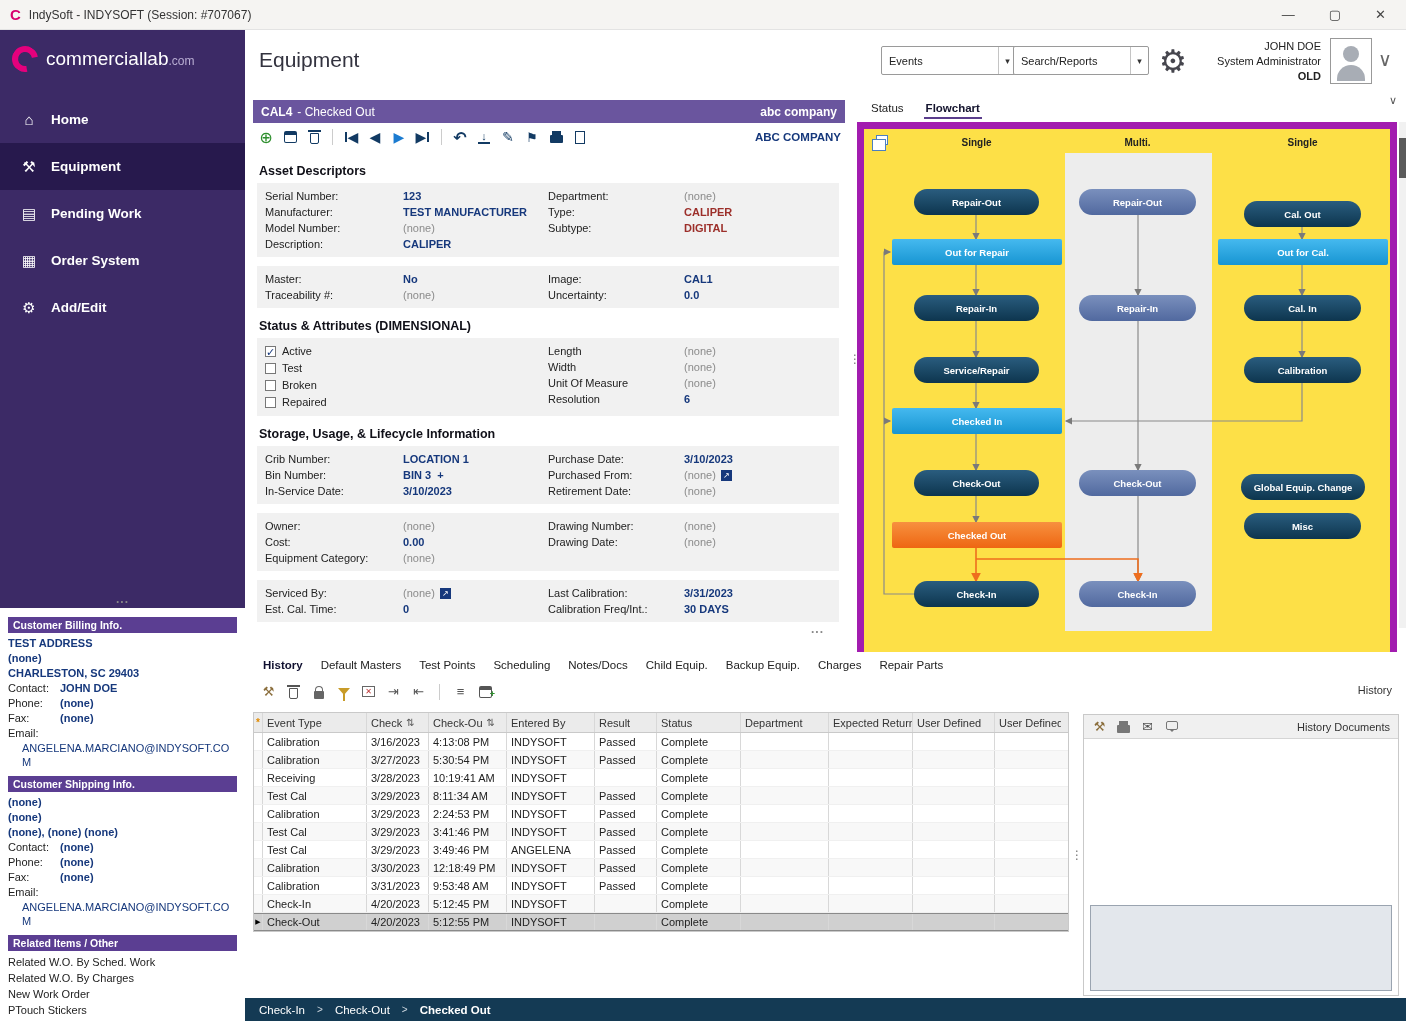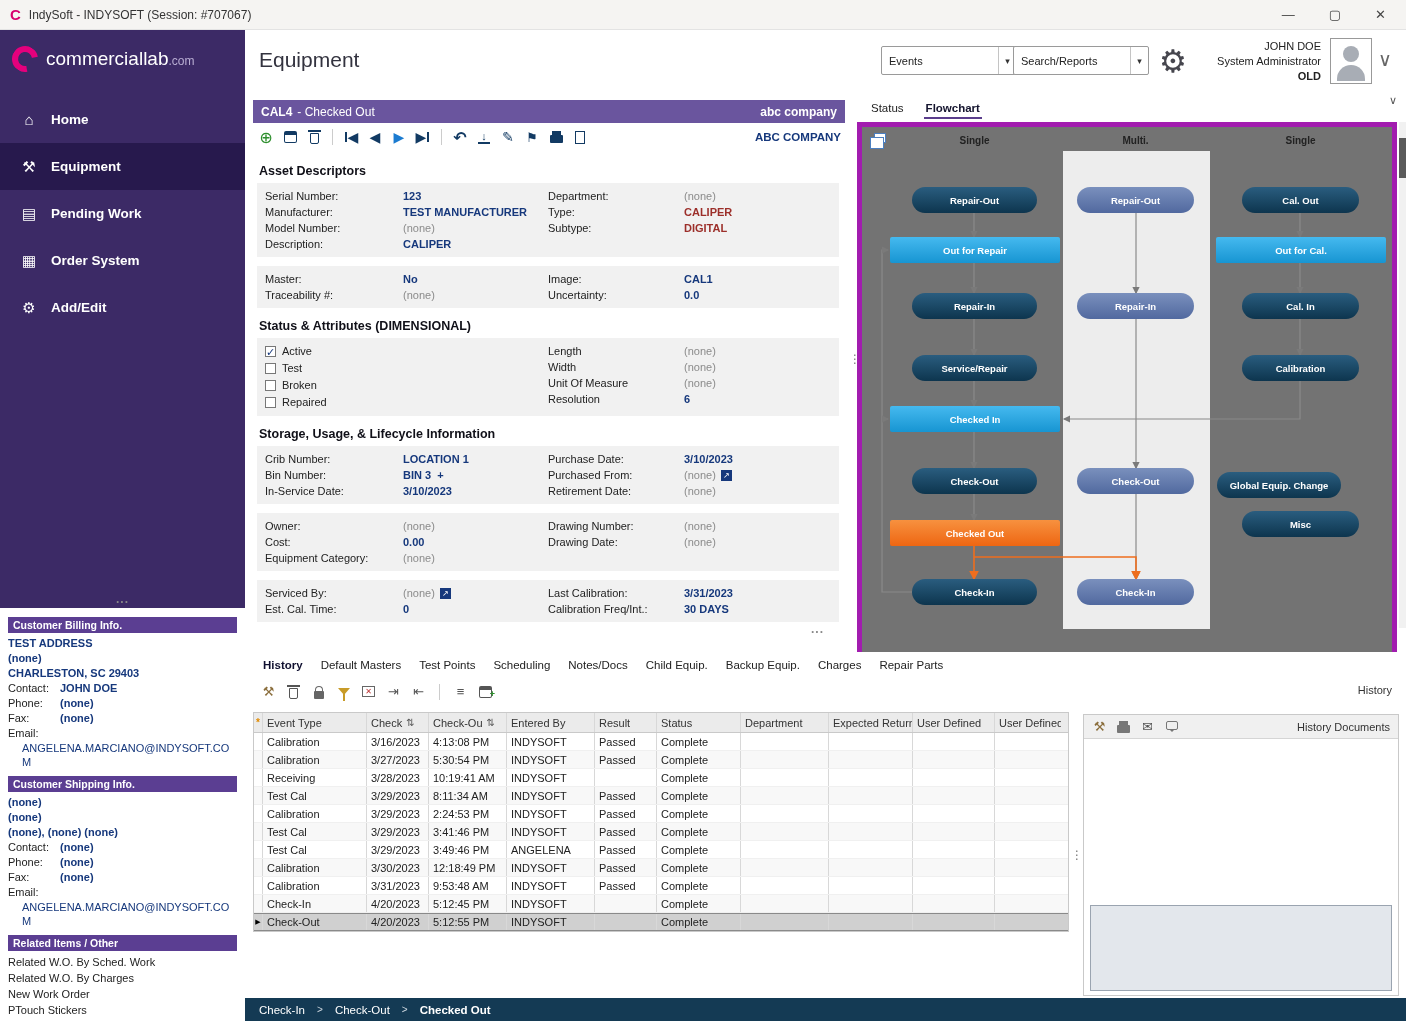--- a/index.html
+++ b/index.html
@@ -96,21 +96,21 @@
 .dots-h{color:#888;font-weight:bold;letter-spacing:1px;font-size:12px;}
 .dots-equip{position:absolute;left:566px;top:592px;}
 .vdots{position:absolute;color:#777;font-size:12px;}
 .vdots1{left:604px;top:322px;}
 
 
 .flow-panel{position:absolute;left:612px;top:70px;width:549px;height:552px;}
 .flow-tabs{position:absolute;top:0;left:12px;display:flex;gap:18px;font-size:11.5px;color:#222;}
 .flow-tab{cursor:pointer;padding:2px 2px 3px;}
 .flow-tab.active{border-bottom:2px solid #5a3d8c;font-weight:bold;color:#14142e;}
-.flow-box{position:absolute;left:0;top:22px;width:540px;height:608px;border:5px solid #a21caf;background:#737373;overflow:hidden;}
+.flow-box{position:absolute;left:0;top:22px;width:540px;height:608px;border:7px solid #a21caf;background:#fde047;overflow:hidden;}
 .multi-band{position:absolute;left:201px;top:24px;width:147px;height:478px;background:#ededed;z-index:0;}
 .col-hdr{position:absolute;top:8px;font-size:10px;font-weight:bold;color:#222;text-align:center;z-index:2;}
 .flow-svg{position:absolute;left:0;top:0;width:540px;height:506px;z-index:1;}
 .node{position:absolute;height:26px;display:flex;align-items:center;justify-content:center;color:#fff;font-weight:bold;font-size:9.5px;cursor:pointer;white-space:nowrap;z-index:2;}
 .pill{border-radius:13px;}
 .rect{border-radius:2px;}
 .nd-dark{background:linear-gradient(#2a5d7f,#0d354e);}
 .nd-slate{background:linear-gradient(#7a90bd,#51699f);}
 .nd-blue{background:linear-gradient(#45b9ef,#1795d2);}
 .nd-orange{background:linear-gradient(#f7913f,#ee6612);}
@@ -619,32 +619,32 @@
           <path d="M20 292 H26" marker-end="url(#ag)"></path>
         </g>
         <g stroke="#ee6e1e" fill="none" stroke-width="1.6">
           <path d="M112 419 V452" marker-end="url(#ao)"></path>
           <path d="M112 430 H274 V452" marker-end="url(#ao)"></path>
         </g>
       </svg>
 
       <div class="node pill nd-dark" style="left:50px;top:60px;width:125px;">Repair-Out</div>
       <div class="node pill nd-slate" style="left:215px;top:60px;width:117px;">Repair-Out</div>
-      <div class="node pill nd-dark" style="left:380px;top:60px;width:117px;">Cal. Out</div>
+      <div class="node pill nd-dark" style="left:380px;top:72px;width:117px;">Cal. Out</div>
       <div class="node rect nd-blue" style="left:28px;top:110px;width:170px;">Out for Repair</div>
       <div class="node rect nd-blue" style="left:354px;top:110px;width:170px;">Out for Cal.</div>
       <div class="node pill nd-dark" style="left:50px;top:166px;width:125px;">Repair-In</div>
       <div class="node pill nd-slate" style="left:215px;top:166px;width:117px;">Repair-In</div>
       <div class="node pill nd-dark" style="left:380px;top:166px;width:117px;">Cal. In</div>
       <div class="node pill nd-dark" style="left:50px;top:228px;width:125px;">Service/Repair</div>
       <div class="node pill nd-dark" style="left:380px;top:228px;width:117px;">Calibration</div>
       <div class="node rect nd-blue" style="left:28px;top:279px;width:170px;">Checked In</div>
       <div class="node pill nd-dark" style="left:50px;top:341px;width:125px;">Check-Out</div>
       <div class="node pill nd-slate" style="left:215px;top:341px;width:117px;">Check-Out</div>
-      <div class="node pill nd-dark" style="left:355px;top:345px;width:124px;">Global Equip. Change</div>
+      <div class="node pill nd-dark" style="left:377px;top:345px;width:124px;">Global Equip. Change</div>
       <div class="node rect nd-orange" style="left:28px;top:393px;width:170px;">Checked Out</div>
       <div class="node pill nd-dark" style="left:380px;top:384px;width:117px;">Misc</div>
       <div class="node pill nd-dark" style="left:50px;top:452px;width:125px;">Check-In</div>
       <div class="node pill nd-slate" style="left:215px;top:452px;width:117px;">Check-In</div>
     </div>
     <div class="flow-scroll">
         <div class="flow-thumb"></div>
       </div>
   </div>
 

